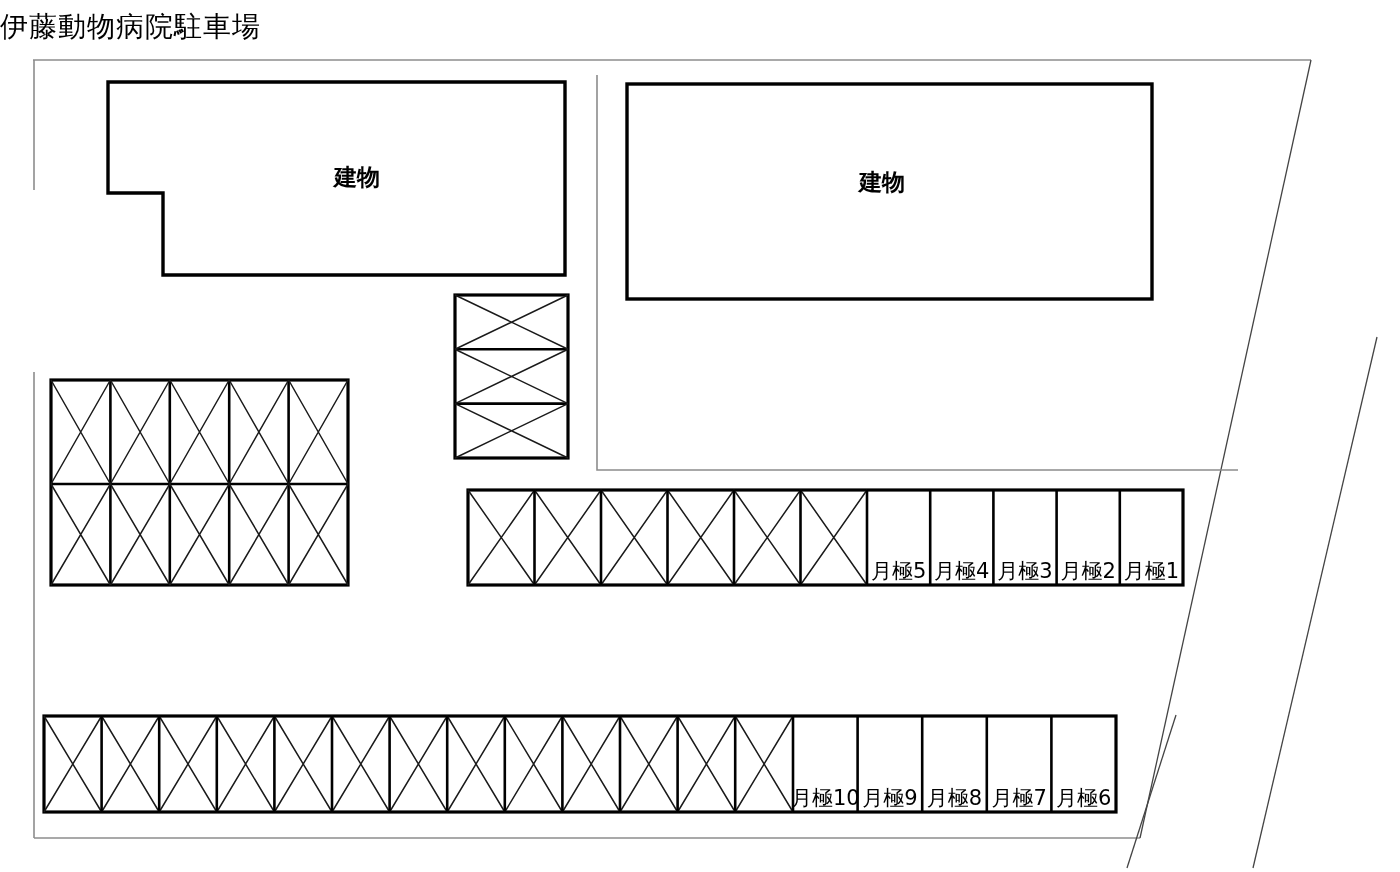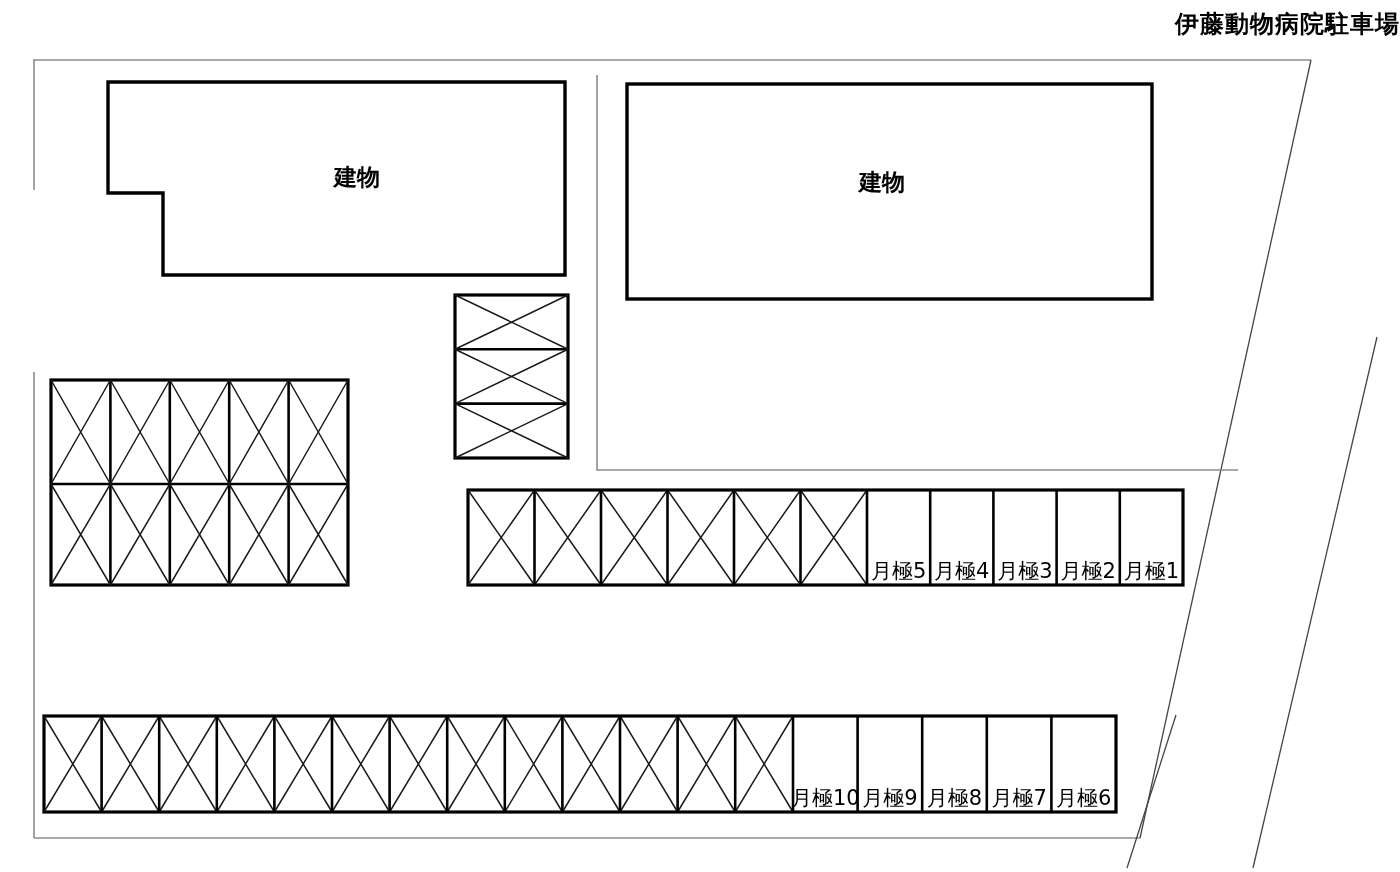--- a/index.html
+++ b/index.html
@@ -18,23 +18,23 @@
     position: relative;
     width: 1400px;
     height: 872px;
     background: #ffffff;
   }
   #map-title {
     position: absolute;
     top: 8px;
     left: 0;
     width: 1400px;
-    text-align: right;
-    font-size: 24px;
-    font-weight: bold;
+    text-align: left;
+    font-size: 28px;
+    font-weight: normal;
     letter-spacing: 1px;
     color: #000000;
     font-family: "DejaVu Sans", "Liberation Sans", sans-serif;
   }
   #plan-svg {
     position: absolute;
     top: 0;
     left: 0;
     width: 1400px;
     height: 872px;

